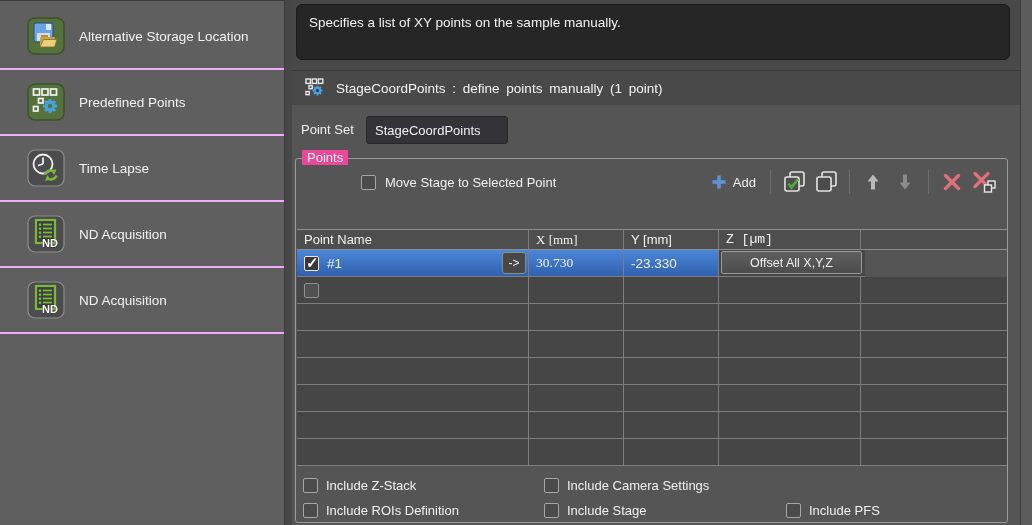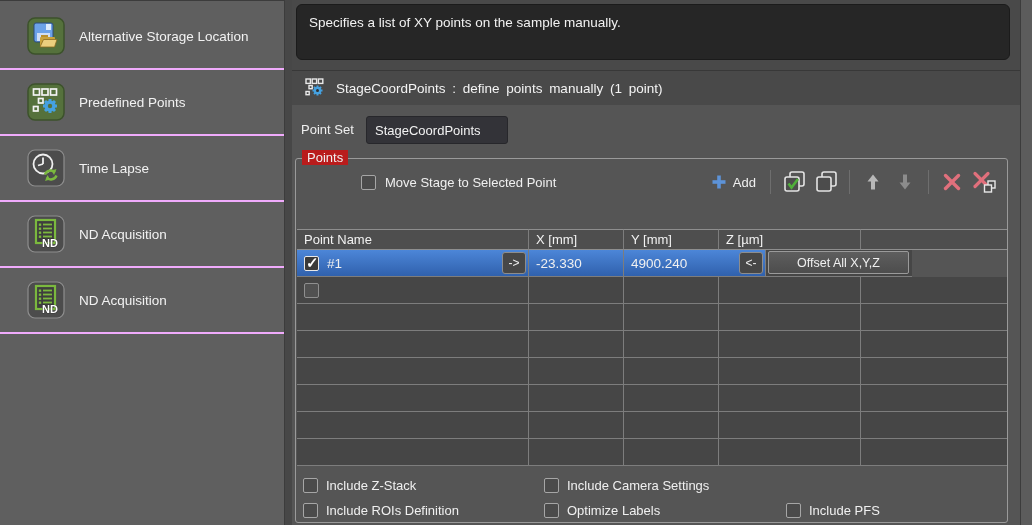--- a/index.html
+++ b/index.html
@@ -25,21 +25,21 @@
 
   .lower { position:absolute; left:0; top:105px; width:728px; height:420px; background:#555555; }
 
   .pointset-label { position:absolute; left:9px; top:17px; }
   .pointset-input { position:absolute; left:74px; top:11px; width:142px; height:28px; background:#333338;
                     border:1px solid #27272b; border-radius:3px; color:#f2f2f2; font-size:13px;
                     font-family:"Liberation Sans", sans-serif; padding:0 8px; outline:none; }
 
   .group { position:absolute; left:3px; top:53px; width:713px; height:365px;
            border:1px solid #9a9a9a; border-radius:3px; }
-  .group-legend { position:absolute; top:-9px; left:6px; background:#b91c1c; padding:0 5px; font-size:13px; }
+  .group-legend { position:absolute; top:-9px; left:6px; background:#ec4899; padding:0 5px; font-size:13px; }
 
   
   .cb { display:inline-block; width:15px; height:15px; border:1px solid #a6a6a6; background:#4b4b4b;
         border-radius:2px; position:relative; vertical-align:middle; flex:0 0 auto; cursor:pointer; }
   .cb.checked { background:#3a3a3a; border-color:#e8e8e8; }
   .cb.checked::after { content:"\2713"; position:absolute; left:1px; top:-3px; color:#ffffff;
                        font-size:15px; font-weight:bold; }
   .cb-row { display:flex; align-items:center; gap:8px; }
 
   
@@ -52,21 +52,21 @@
   .tb-sep { width:1px; height:24px; background:#6e6e6e; margin:0 4px; }
 
   
   .tbl { position:absolute; left:1px; top:46px; width:764px;margin-top:24px; }
   .t-head { display:flex; height:21px; }
   .t-hcell { background:#4e4e4e; border-right:1px solid #7d7d7d; border-bottom:1px solid #8e8e8e;
              border-top:1px solid #8e8e8e; padding:2px 0 0 7px; font-size:13px; color:#f2f2f2; }
   .t-row { display:flex; height:27px; }
   .t-cell { background:#464646; border-right:1px solid #7d7d7d; border-bottom:1px solid #7d7d7d;
             display:flex; align-items:center; padding-left:7px; position:relative; font-size:13.5px; }
-  .c0 { width:232px; } .c1 { width:95px; } .c2 { width:95px; } .c3 { width:142px; } .c4 { width:146px; border-right:none; }
+  .c0 { width:232px; } .c1 { width:95px;font-family:Liberation Serif, serif; } .c2 { width:95px; } .c3 { width:142px;font-family:Liberation Mono, monospace; } .c4 { width:146px; border-right:none; }
   .t-row.sel .t-cell.blue { background:linear-gradient(#4c86d8, #3061ad); }
   .mini-btn { position:absolute; right:2px; top:2px; bottom:2px; width:24px; background:#474747;
               border:1px solid #8d8d8d; border-radius:3px; color:#f0f0f0; font-size:12px;
               display:flex; align-items:center; justify-content:center; cursor:pointer; }
   .row-name { margin-left:8px; }
   .offset-btn { position:absolute; left:2px; right:3px; top:1px; bottom:2px;
                 background:linear-gradient(#5e5e5e,#4d4d4d); border:1px solid #9a9a9a; border-radius:2px;
                 color:#f0f0f0; font-size:12.5px; display:flex; align-items:center; justify-content:center; cursor:pointer; }
 
   
@@ -295,25 +295,22 @@
             <div class="t-hcell c3">Z [µm]</div>
             <div class="t-hcell c4"></div>
           </div>
 
           <div class="t-row sel">
             <div class="t-cell c0 blue">
               <span class="cb checked"></span>
               <span class="row-name">#1</span>
               <span class="mini-btn">-&gt;</span>
             </div>
+            <div class="t-cell c1 blue">30.730</div>
             <div class="t-cell c2 blue">-23.330</div>
-            <div class="t-cell c3 blue">
-              <span>4900.240</span>
-              <span class="mini-btn">&lt;-</span>
-            </div>
             <div class="t-cell c4">
               <span class="offset-btn">Offset All X,Y,Z</span>
             </div>
           </div>
 
           <div class="t-row">
             <div class="t-cell c0">
               <span class="cb" style="border-color:#8f8f8f;background:#515151;"></span>
             </div>
             <div class="t-cell c1"></div>
@@ -374,21 +371,21 @@
         <span class="cb-row inc" style="left:248px; top:319px;">
           <span class="cb"></span>
           <span>Include Camera Settings</span>
         </span>
         <span class="cb-row inc" style="left:7px; top:344px;">
           <span class="cb"></span>
           <span>Include ROIs Definition</span>
         </span>
         <span class="cb-row inc" style="left:248px; top:344px;">
           <span class="cb"></span>
-          <span>Optimize Labels</span>
+          <span>Include Stage</span>
         </span>
         <span class="cb-row inc" style="left:490px; top:344px;">
           <span class="cb"></span>
           <span>Include PFS</span>
         </span>
 
       </div>
     </div>
   </main>
 

